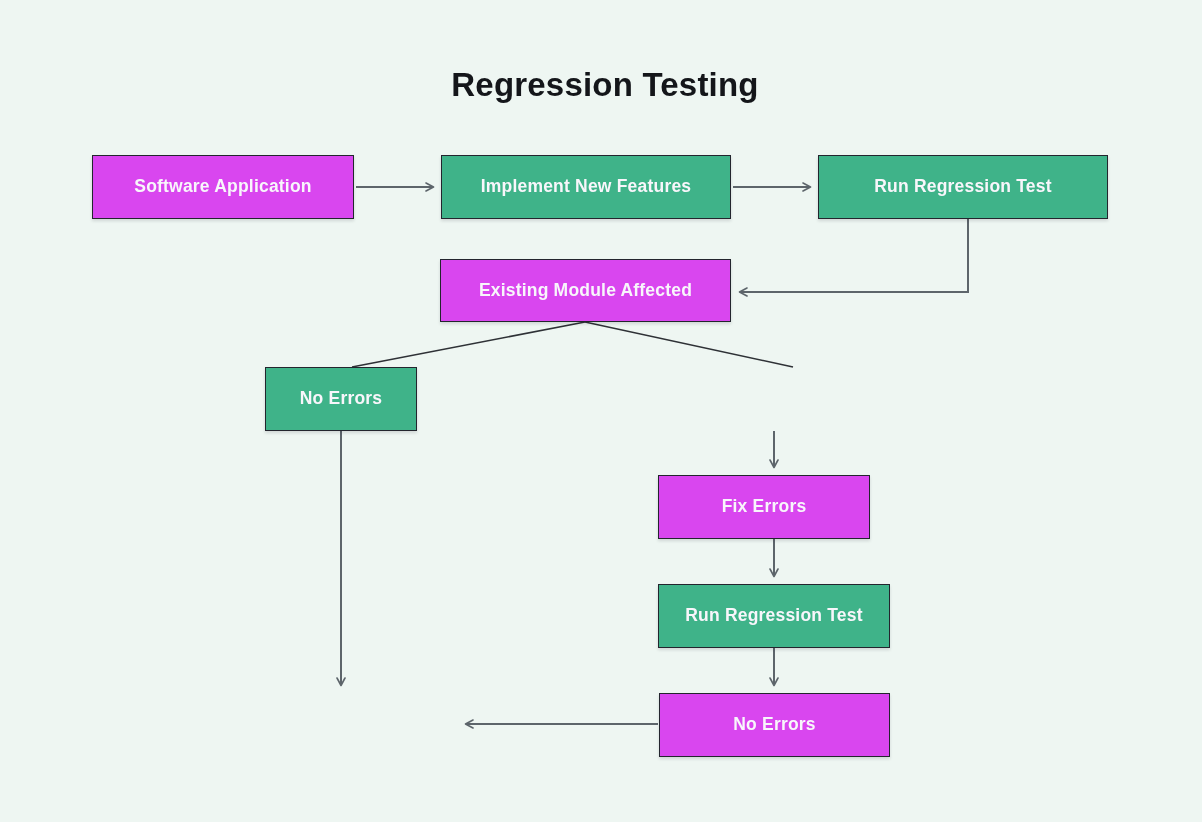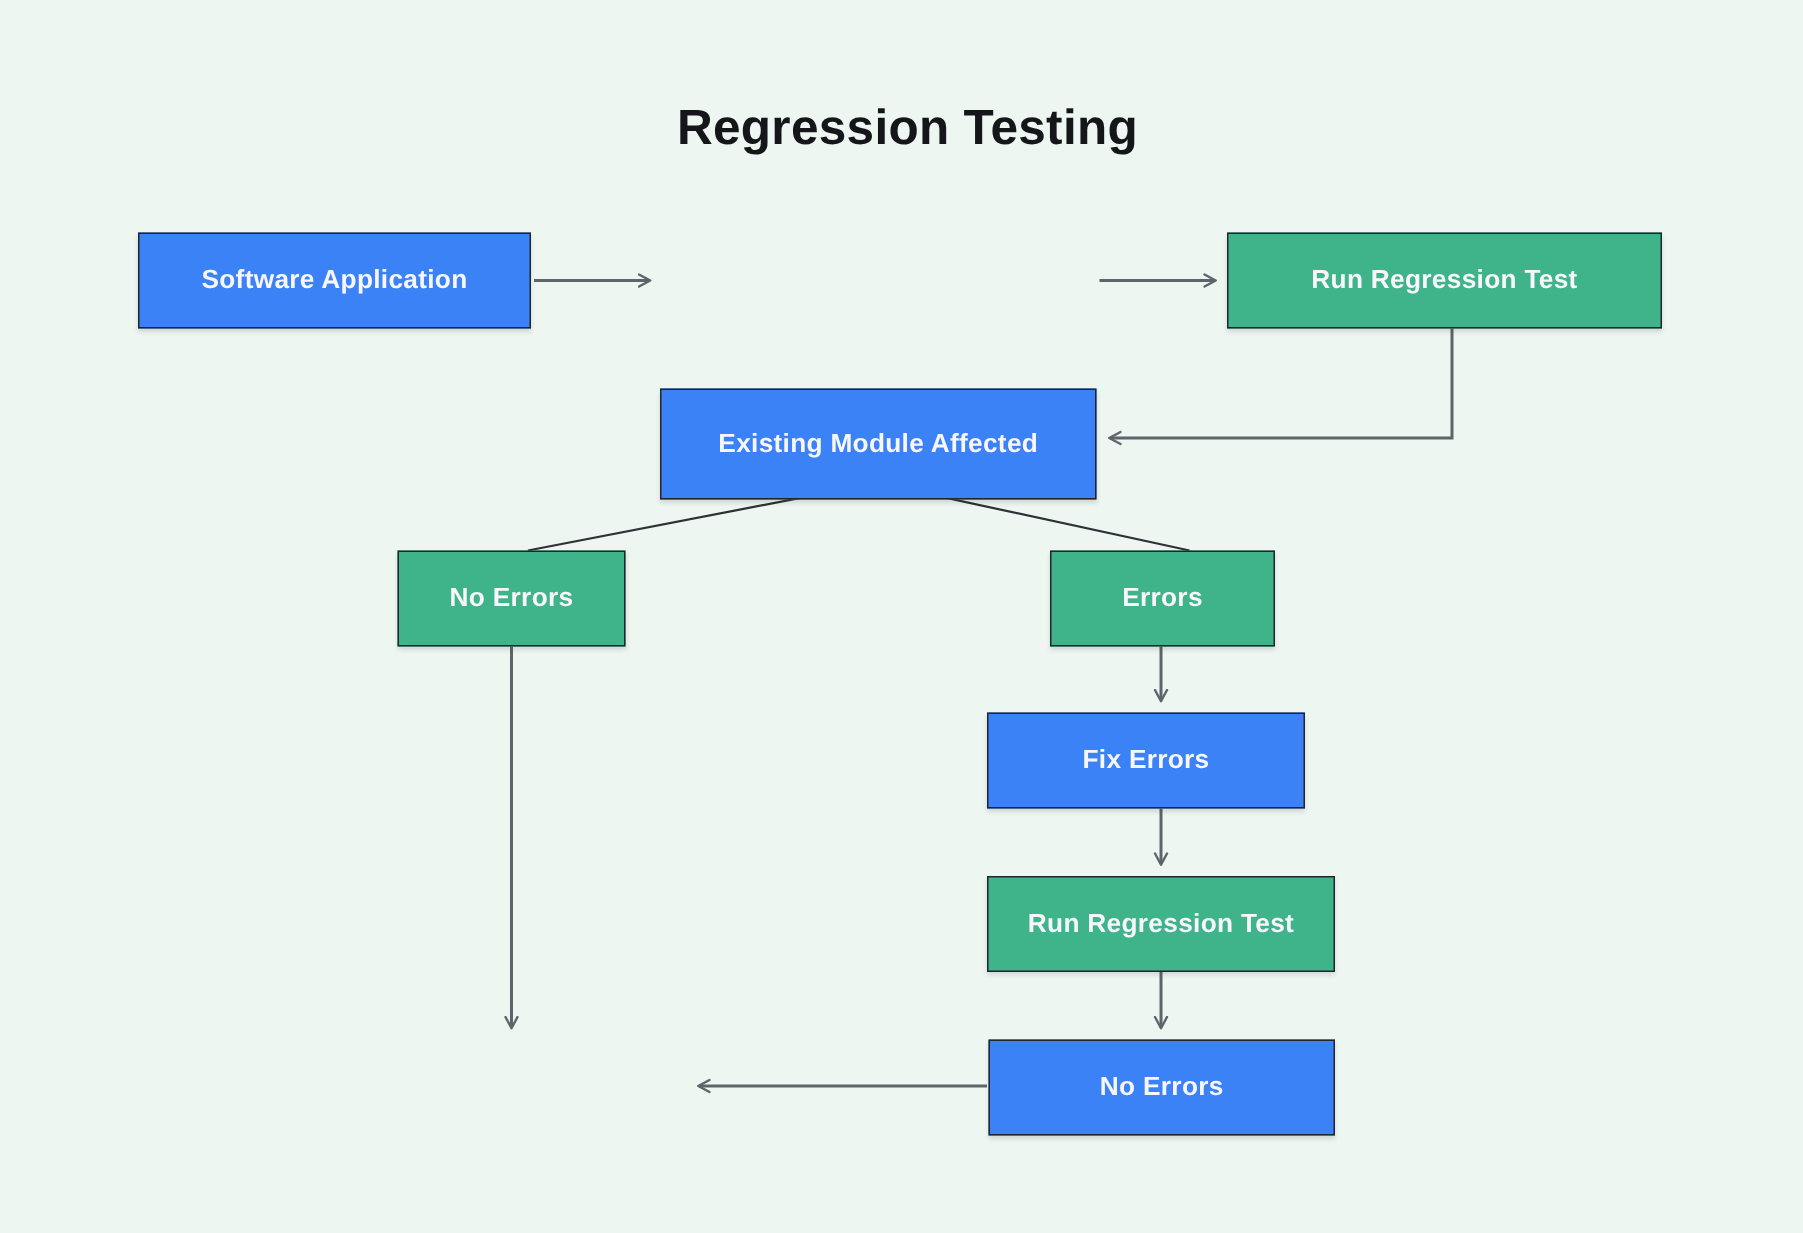--- a/index.html
+++ b/index.html
@@ -40,21 +40,21 @@
   .node {
     position: absolute;
     box-sizing: border-box;
     border: 1.6px solid #23252e;
     display: flex;
     align-items: center;
     justify-content: center;
     text-align: center;
     box-shadow: 0 2px 3px rgba(25, 30, 40, 0.14);
   }
-  .node-purple { background: #3b82f6; }
+  .node-purple { background: #d946ef; }
   .node-green  { background: #3fb389; }
   .node-label {
     color: #f8f6fb;
     font-size: 17.5px;
     font-weight: 700;
     letter-spacing: 0.2px;
     line-height: 1.1;
     padding: 0 8px;
   }
 </style>
@@ -90,36 +90,36 @@
 
     <line x1="658" y1="724" x2="466" y2="724" stroke="#5d656b" stroke-width="2" marker-end="url(#arrowhead)"></line>
 
     <line x1="341" y1="431" x2="341" y2="685" stroke="#5d656b" stroke-width="2" marker-end="url(#arrowhead)"></line>
   </svg>
 
   <div class="node node-purple" style="left:92px; top:155px; width:262px; height:64px;">
     <span class="node-label">Software Application</span>
   </div>
 
+  <div class="node node-green" style="left:441px; top:155px; width:290px; height:64px;">
+    <span class="node-label">Implement New Features</span>
+  </div>
 
   <div class="node node-green" style="left:818px; top:155px; width:290px; height:64px;">
     <span class="node-label">Run Regression Test</span>
   </div>
 
-  <div class="node node-purple" style="left:440px; top:259px; width:291px; height:74px;">
+  <div class="node node-purple" style="left:440px; top:259px; width:291px; height:63px;">
     <span class="node-label">Existing Module Affected</span>
   </div>
 
   <div class="node node-green" style="left:265px; top:367px; width:152px; height:64px;">
     <span class="node-label">No Errors</span>
   </div>
 
-  <div class="node node-green" style="left:700px; top:367px; width:150px; height:64px;">
-    <span class="node-label">Errors</span>
-  </div>
 
   <div class="node node-purple" style="left:658px; top:475px; width:212px; height:64px;">
     <span class="node-label">Fix Errors</span>
   </div>
 
   <div class="node node-green" style="left:658px; top:584px; width:232px; height:64px;">
     <span class="node-label">Run Regression Test</span>
   </div>
 
 

